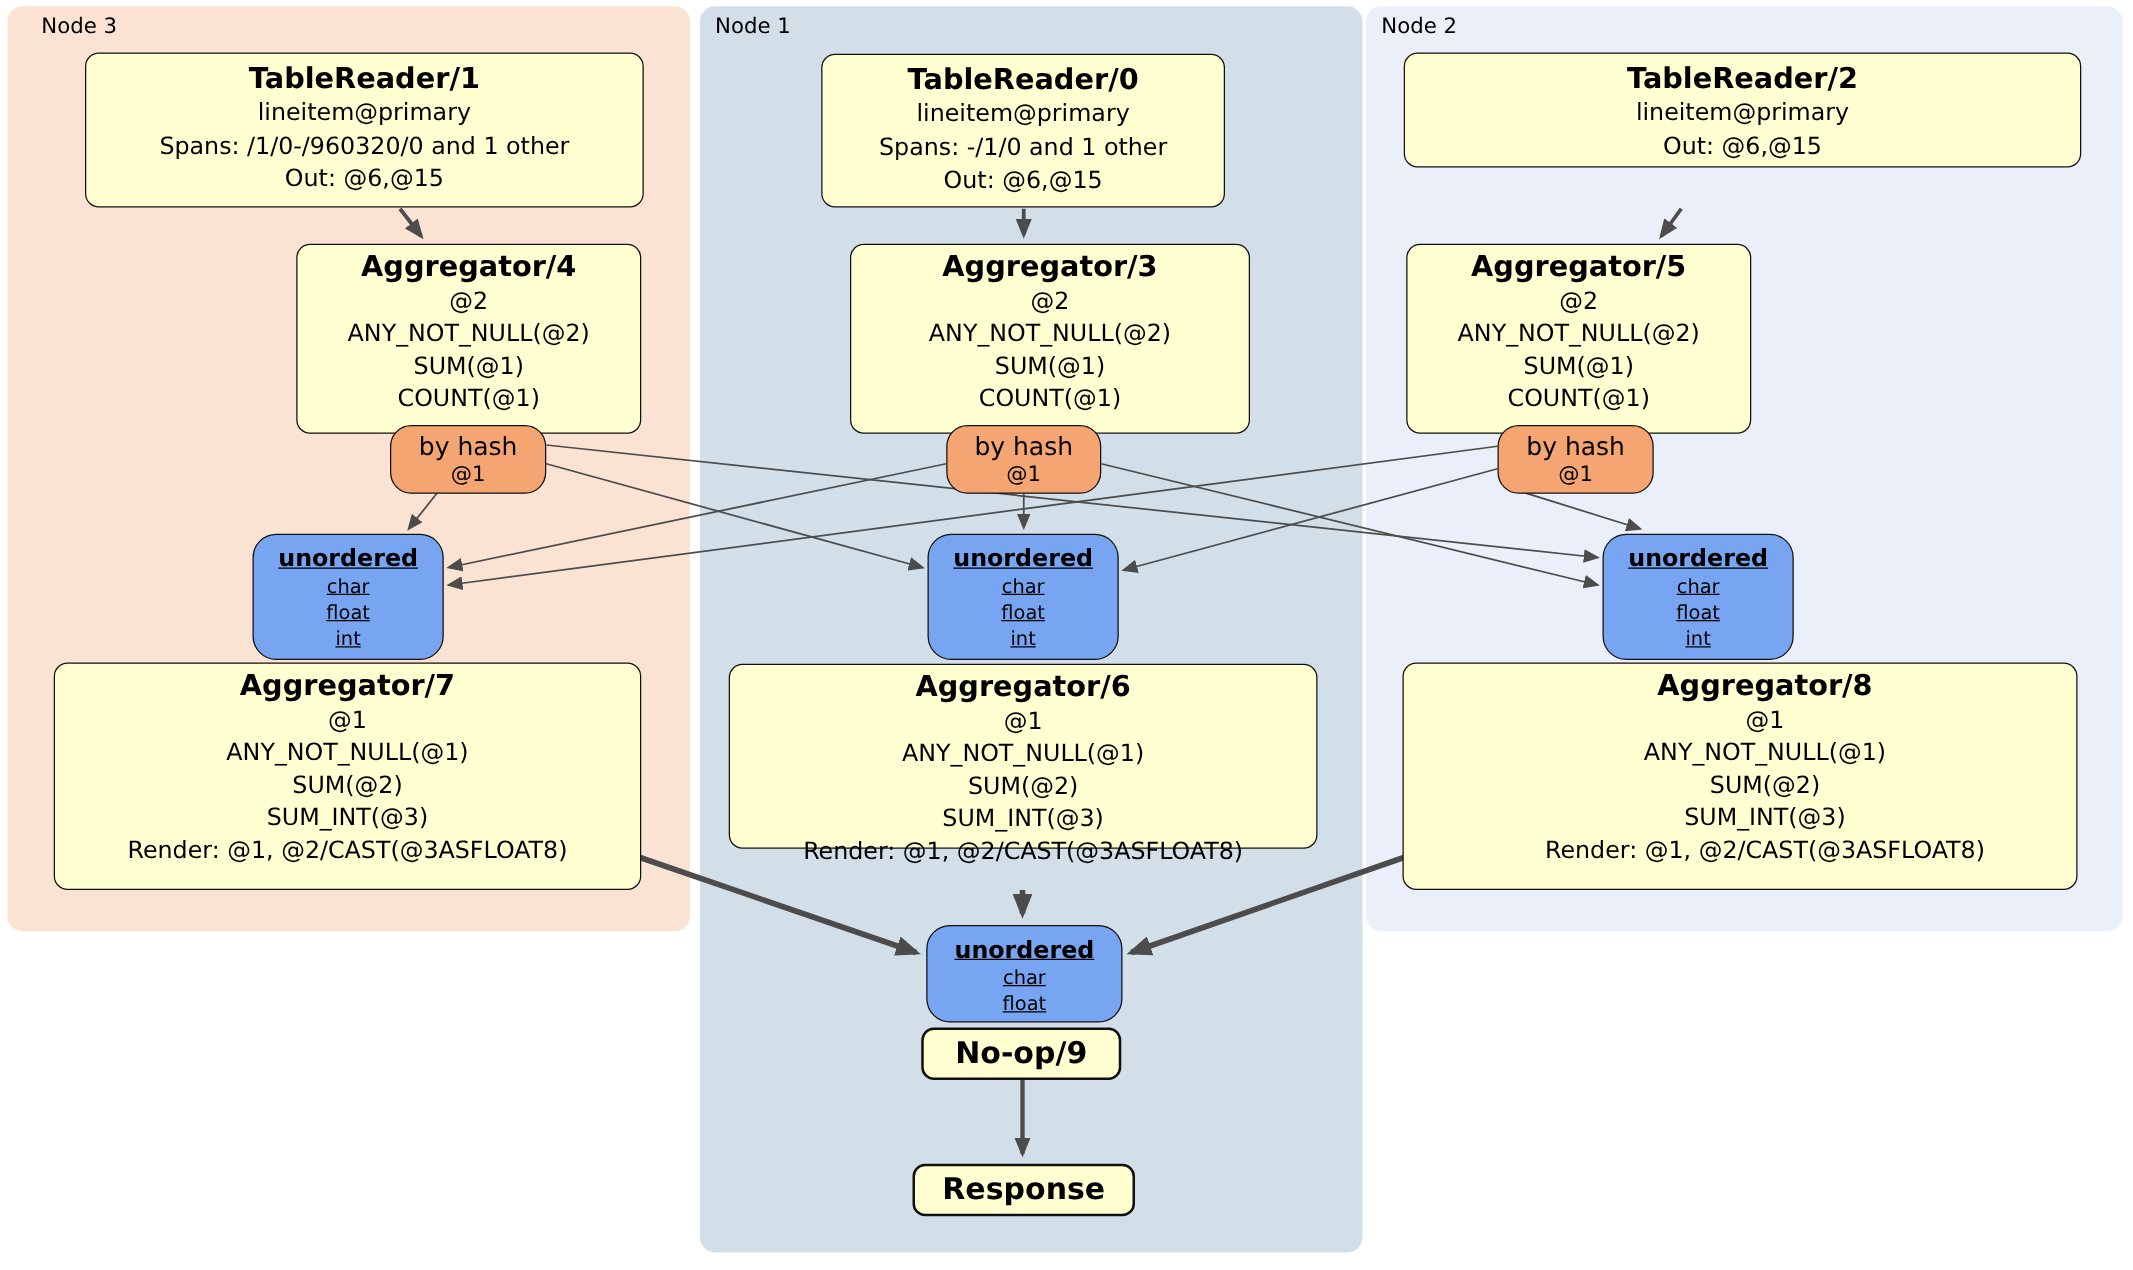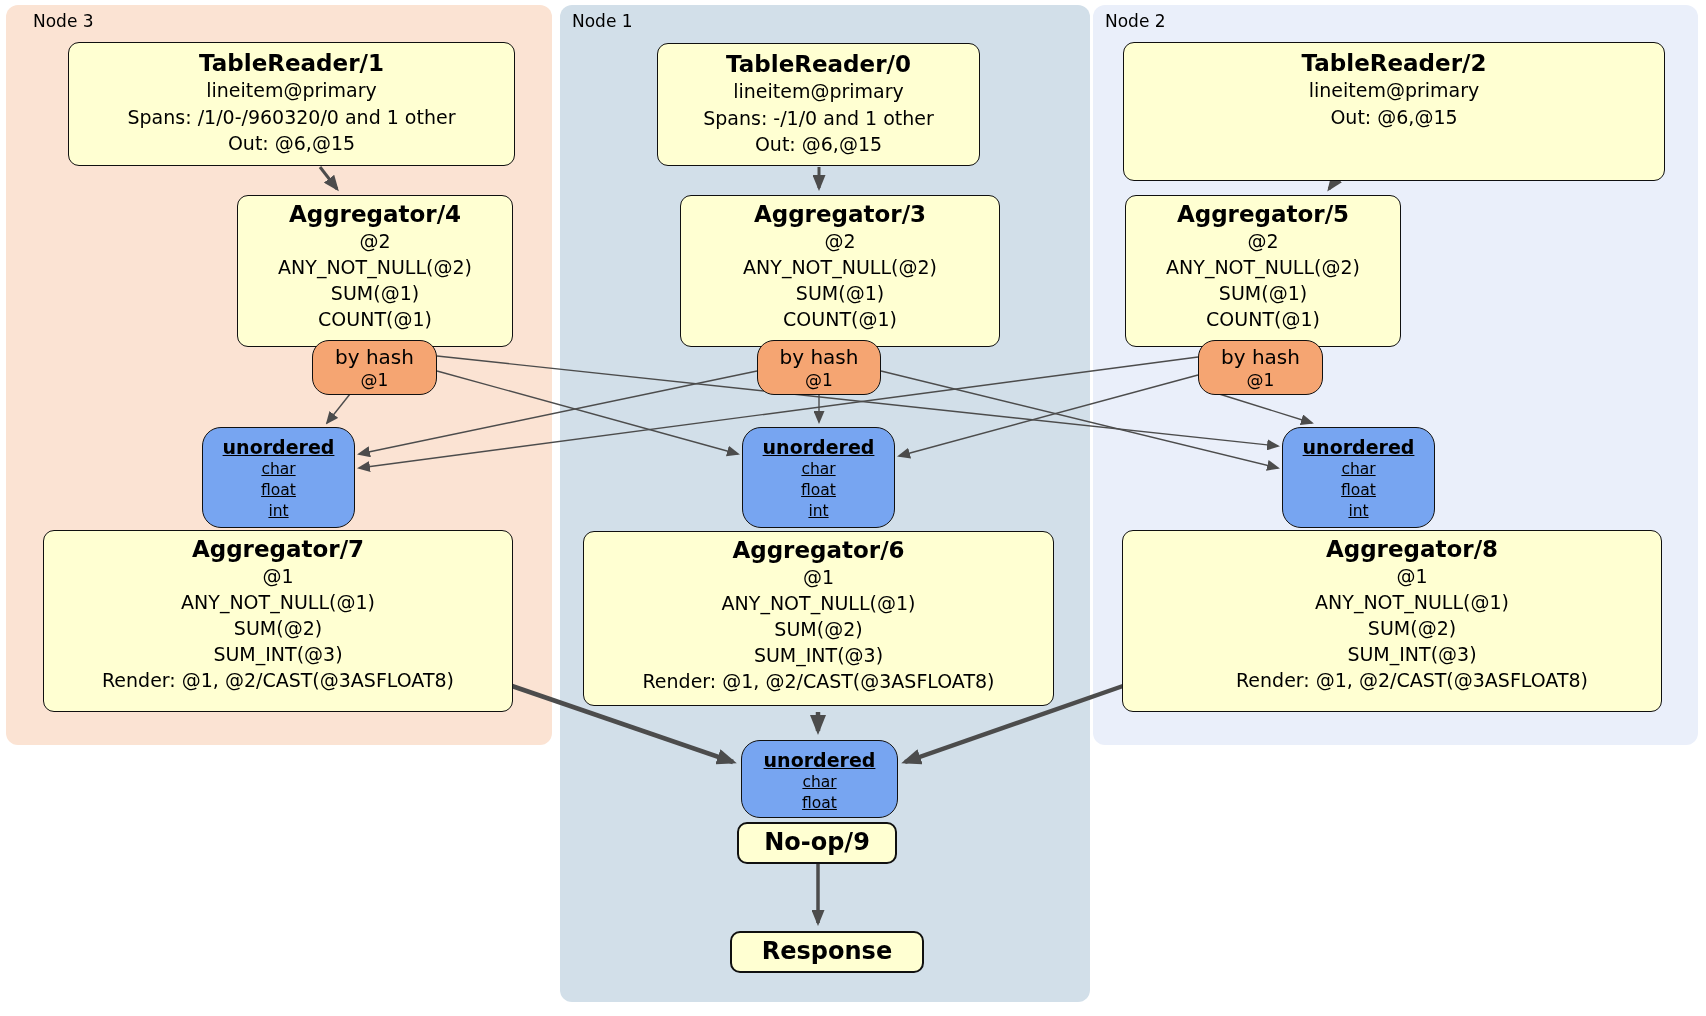--- a/index.html
+++ b/index.html
@@ -120,30 +120,30 @@
   <div class="box router" style="left:757px;top:340px;width:124px;height:55px;">
     <div class="t">by hash</div>
     <div class="l">@1</div>
   </div>
   <div class="box sync" style="left:742px;top:427px;width:153px;height:101px;">
     <div class="t">unordered</div>
     <div class="l">char</div>
     <div class="l">float</div>
     <div class="l">int</div>
   </div>
-  <div class="box agg" style="left:583px;top:531px;width:471px;height:175px;">
+  <div class="box agg" style="left:583px;top:531px;width:471px;height:148px;">
     <div class="t">Aggregator/6</div>
     <div class="l">@1</div>
     <div class="l">ANY_NOT_NULL(@1)</div>
     <div class="l">SUM(@2)</div>
     <div class="l">SUM_INT(@3)</div>
     <div class="l">Render: @1, @2/CAST(@3ASFLOAT8)</div>
   </div>
 
-  <div class="box proc" style="left:1123px;top:42px;width:542px;height:139px;">
+  <div class="box proc" style="left:1123px;top:42px;width:542px;height:92px;">
     <div class="t">TableReader/2</div>
     <div class="l">lineitem@primary</div>
     <div class="l">Out: @6,@15</div>
   </div>
   <div class="box agg" style="left:1125px;top:195px;width:276px;height:152px;">
     <div class="t">Aggregator/5</div>
     <div class="l">@2</div>
     <div class="l">ANY_NOT_NULL(@2)</div>
     <div class="l">SUM(@1)</div>
     <div class="l">COUNT(@1)</div>
@@ -168,17 +168,17 @@
   </div>
 
   <div class="box sync" style="left:741px;top:740px;width:157px;height:78px;">
     <div class="t">unordered</div>
     <div class="l">char</div>
     <div class="l">float</div>
   </div>
   <div class="box term" style="left:737px;top:822px;width:160px;height:42px;">
     <div class="t">No-op/9</div>
   </div>
-  <div class="box term" style="left:730px;top:931px;width:194px;height:42px;">
+  <div class="box term" style="left:730px;top:931px;width:178px;height:42px;">
     <div class="t">Response</div>
   </div>
 
 </div>
 
 </body></html>

